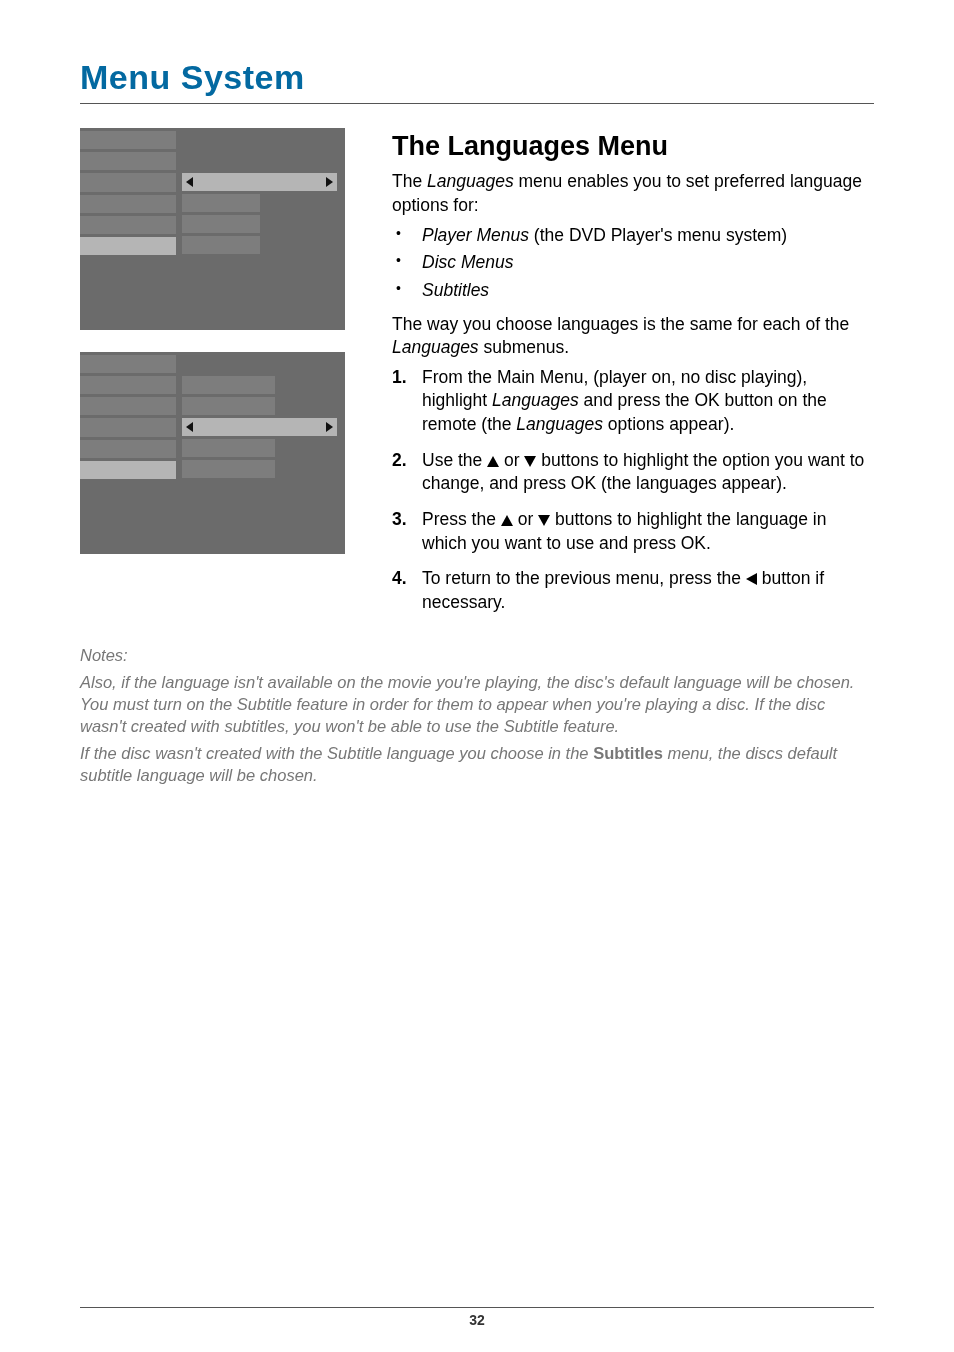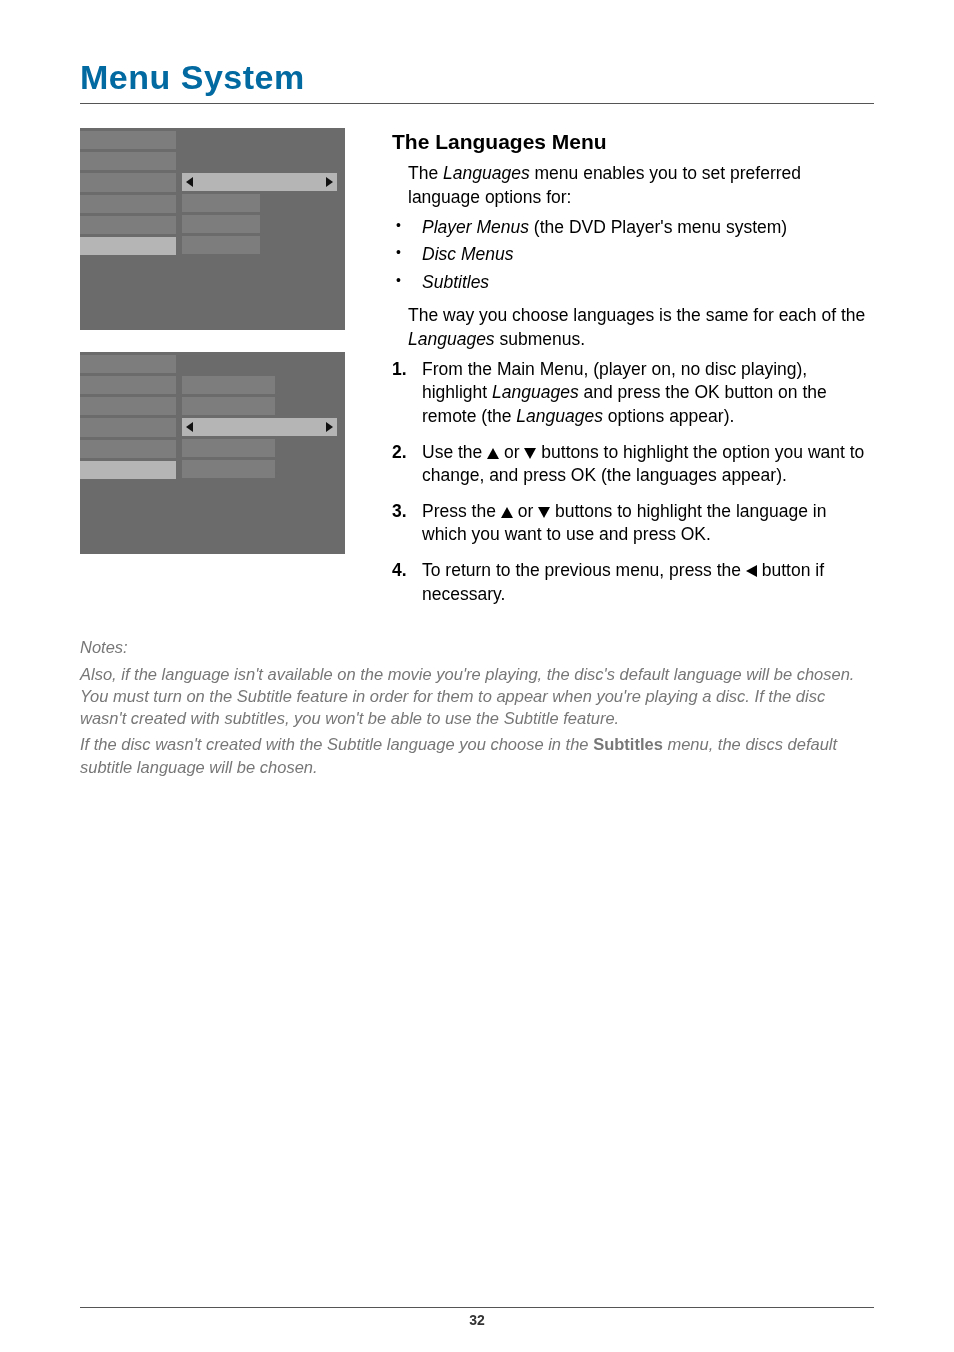--- a/index.html
+++ b/index.html
@@ -86,25 +86,25 @@
   }
   .tri-l, .tri-r {
     width: 0; height: 0;
     border-top: 5px solid transparent;
     border-bottom: 5px solid transparent;
   }
   .tri-l { border-right: 7px solid #111; }
   .tri-r { border-left: 7px solid #111; }
 
   h2.section {
-    font-size: 21px;
+    font-size: 27px;
     font-weight: 700;
     margin: 0 0 6px 0;
   }
-  .rightcol p { margin: 0 0 6px 16px; }
+  .rightcol p { margin: 0 0 6px 0; }
   ul.bullets {
     margin: 0 0 10px 0;
     padding-left: 0;
     list-style: none;
   }
   ul.bullets li {
     position: relative;
     padding-left: 30px;
     margin-bottom: 4px;
   }

